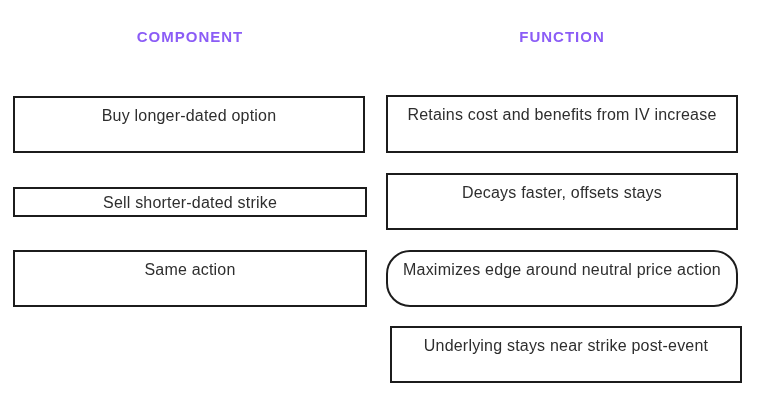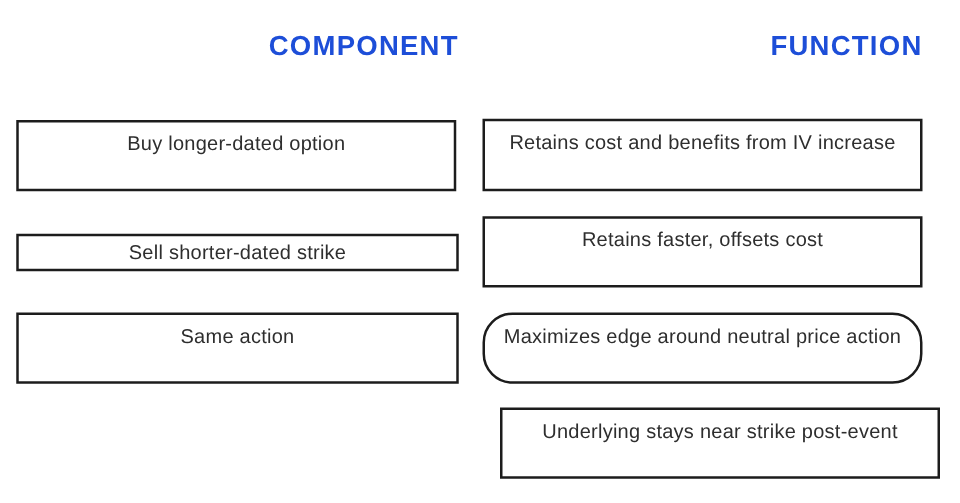--- a/index.html
+++ b/index.html
@@ -11,25 +11,25 @@
     position: relative;
     width: 768px;
     height: 402px;
     background: #ffffff;
     overflow: hidden;
     font-family: "Liberation Sans", "DejaVu Sans", sans-serif;
   }
   .col-header {
     position: absolute;
     top: 25px;
-    font-size: 22px;
+    font-size: 15px;
     font-weight: 700;
     letter-spacing: 1px;
-    color: #1d4ed8;
-    text-align: right;
+    color: #8b5cf6;
+    text-align: center;
     line-height: 23px;
   }
   .hdr-component { left: 13px;  width: 354px; }
   .hdr-function  { left: 386px; width: 352px; }
 
   .box {
     position: absolute;
     box-sizing: border-box;
     background: #ffffff;
     border: 2px solid #1c1c1c;
@@ -49,38 +49,38 @@
   .box.nowrap { white-space: nowrap; }
 
   .b-l1 { left: 13px;  top: 96px;  width: 352px; height: 57px; }
   .b-l2 { left: 13px;  top: 187px; width: 354px; height: 30px; }
   .b-l3 { left: 13px;  top: 250px; width: 354px; height: 57px; }
   .b-l4 { left: 13px;  top: 327px; width: 354px; height: 56px; }
 
   .b-r1 { left: 386px; top: 95px;  width: 352px; height: 58px; }
   .b-r2 { left: 386px; top: 173px; width: 352px; height: 57px; }
   .b-r3 { left: 386px; top: 250px; width: 352px; height: 57px; border-radius: 24px; }
-  .b-r4 { left: 400px; top: 326px; width: 352px; height: 57px; }
+  .b-r4 { left: 390px; top: 326px; width: 352px; height: 57px; }
 </style>
 </head>
 <body>
 
 <div class="canvas">
 
   <div class="col-header hdr-component">COMPONENT</div>
 
   <div class="col-header hdr-function">FUNCTION</div>
 
   <div class="box b-l1 nowrap">Buy longer-dated option</div>
 
   <div class="box b-r1">Retains cost and benefits from IV increase</div>
 
   <div class="box b-l2 vcenter nowrap">Sell shorter-dated strike</div>
 
-  <div class="box b-r2 nowrap">Retains faster, offsets cost</div>
+  <div class="box b-r2 nowrap">Decays faster, offsets stays</div>
 
   <div class="box b-l3 nowrap">Same action</div>
 
   <div class="box b-r3">Maximizes edge around neutral price action</div>
 
 
   <div class="box b-r4 nowrap">Underlying stays near strike post-event</div>
 
 </div>
 

